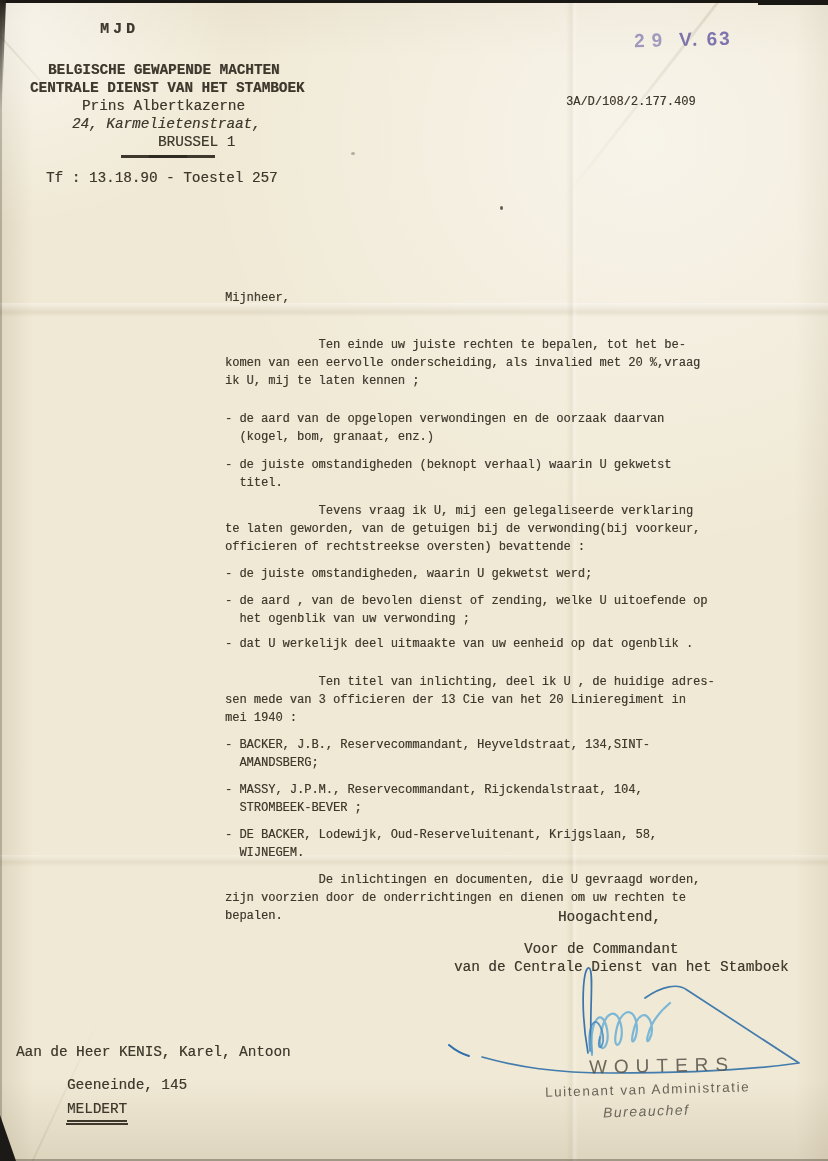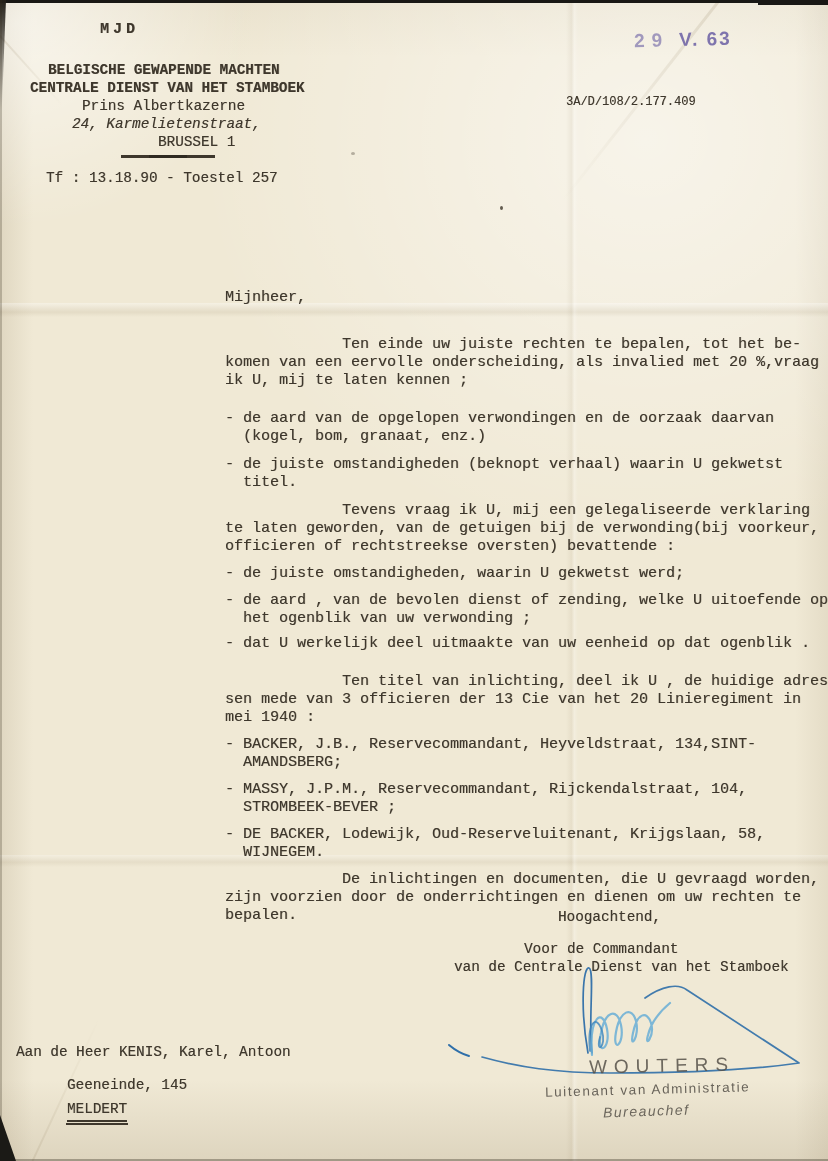--- a/index.html
+++ b/index.html
@@ -30,21 +30,21 @@
   
   .rule{
     position:absolute;left:121px;top:155px;width:94px;height:3px;
     background:linear-gradient(90deg,#3e372c 0 30%, #2f2a21 30% 70%, #3e372c 70%);
     box-shadow:0 0 0.5px #3e372c;
   }
   
   .body-flow{position:absolute;left:225px;top:289px;width:600px;}
   .block{margin-top:9px;}
   .m29{margin-top:29px}.m8{margin-top:20px}.m10{margin-top:10px}.m7{margin-top:7px}
-  .tline{white-space:pre;font-size:15px;line-height:18px;text-shadow:0.4px 0.2px 0 rgba(62,55,44,0.45);}
+  .tline{white-space:pre;font-size:12px;line-height:18px;text-shadow:0.4px 0.2px 0 rgba(62,55,44,0.45);}
   
   .date-stamp{
     position:absolute;left:634px;top:29px;
     font-family:"Liberation Sans","DejaVu Sans",sans-serif;
     font-weight:bold;color:#6f64a6;
     transform:rotate(-1.5deg);
   }
   .date-stamp .d1{font-size:19px;letter-spacing:7px;opacity:0.62;}
   .date-stamp .d2{font-size:19px;letter-spacing:2px;opacity:0.88;margin-left:10px;}
   

